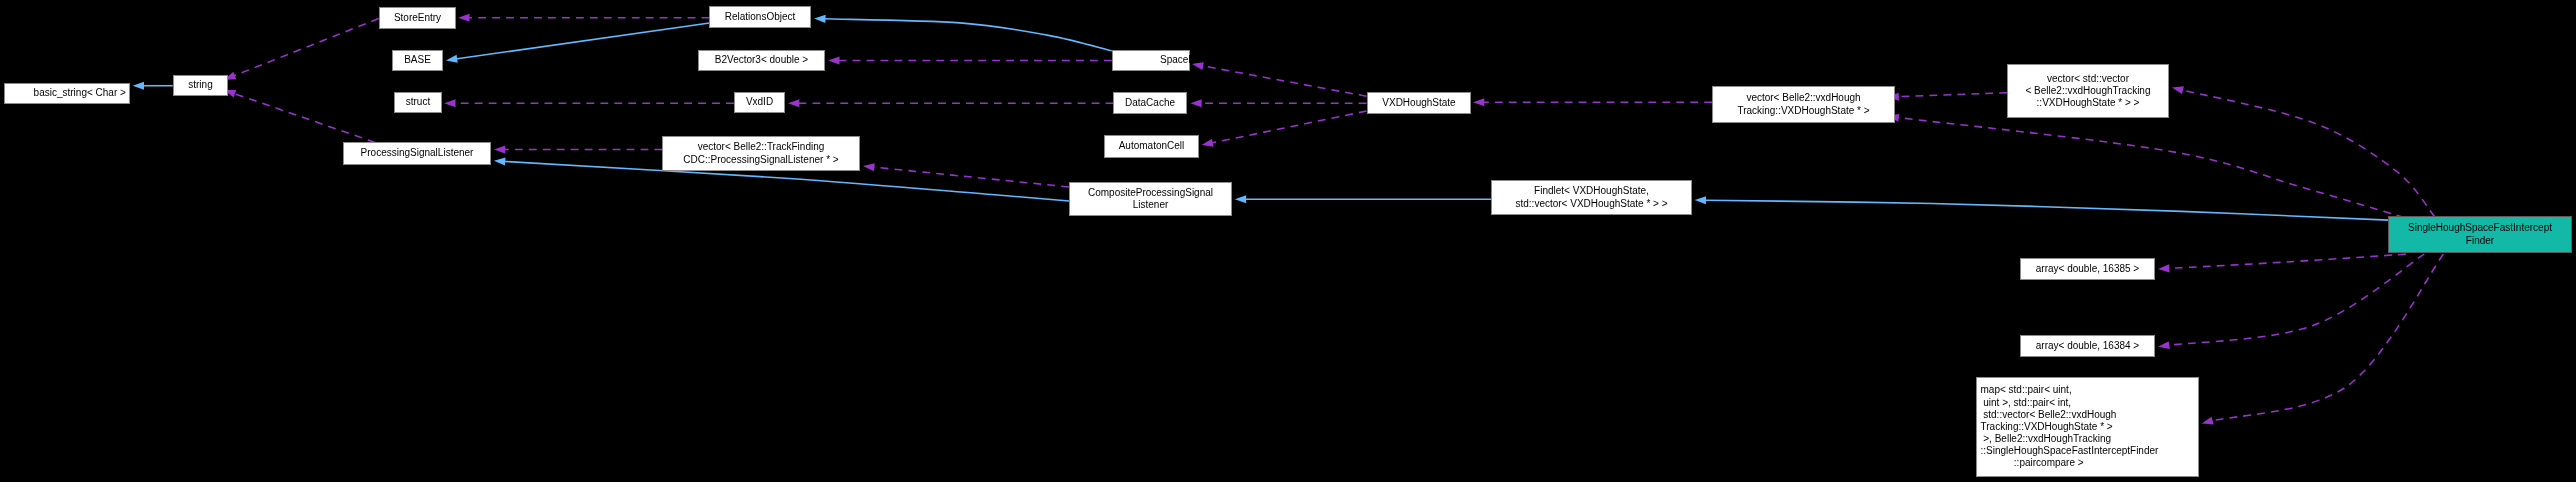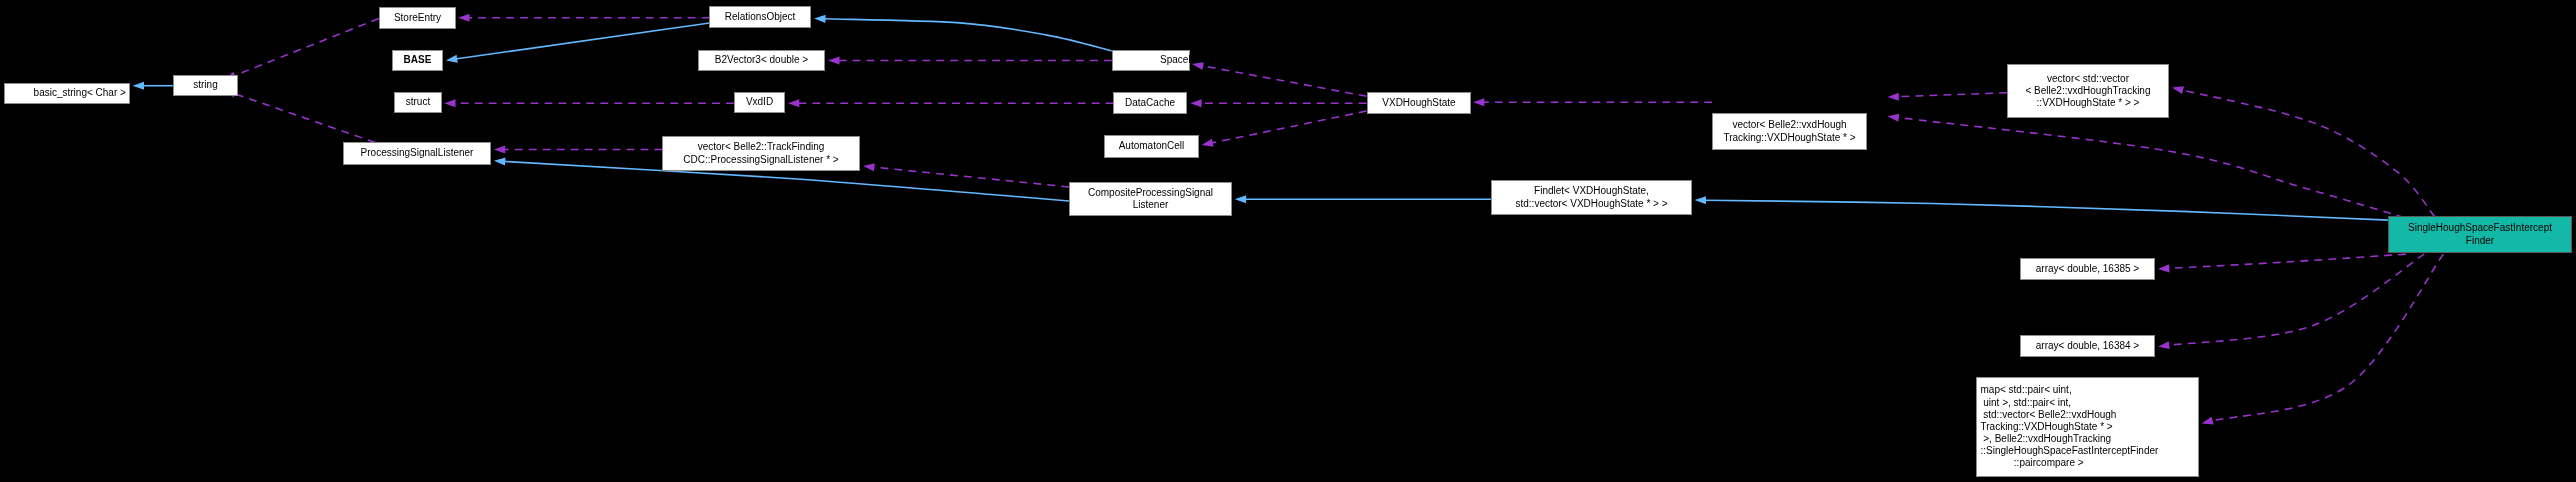--- a/index.html
+++ b/index.html
@@ -126,27 +126,27 @@
       </g>
       <g>
         <path d="M2800,291 C2781.6666666666665,316.1666666666667 2734.3912429077386,410.1238117063907 2690,442 C2645.6087570922614,473.8761882936093 2559.7104521279743,475.5476081347132 2533.652542553569,482.2571297616558" fill="none" stroke="#9a32cd" stroke-width="1.8" stroke-dasharray="9,7"></path>
         <polygon points="2523,485 2534.4423500090925,477.303726468646 2536.7363869357077,486.21312569526765" fill="#9a32cd"></polygon>
       </g>
     </svg>
   <div id="nodes">
       <div class="node" style="left: 4.4px; top: 83px; width: 126px; height: 21px; text-align: right;">
         <div class="line">basic_string&lt; Char &gt;</div>
       </div>
-      <div class="node" style="left: 173px; top: 75px; width: 65px; height: 21px;">
+      <div class="node" style="left: 173px; top: 75px; width: 55px; height: 21px;">
         <div class="line">string</div>
       </div>
       <div class="node" style="left: 379px; top: 7px; width: 77px; height: 22px;">
         <div class="line">StoreEntry</div>
       </div>
-      <div class="node" style="left: 392px; top: 50px; width: 51px; height: 21px; font-weight: bold;">
+      <div class="node" style="left: 392px; top: 50px; width: 51px; height: 21px;">
         <div class="line">BASE</div>
       </div>
       <div class="node" style="left: 394px; top: 92px; width: 48px; height: 21px;">
         <div class="line">struct</div>
       </div>
       <div class="node" style="left: 343px; top: 142px; width: 148px; height: 23px;">
         <div class="line">ProcessingSignalListener</div>
       </div>
       <div class="node" style="left: 709px; top: 6.1px; width: 102px; height: 22px;">
         <div class="line">RelationsObject</div>
@@ -174,21 +174,21 @@
         <div class="line">CompositeProcessingSignal</div>
         <div class="line">Listener</div>
       </div>
       <div class="node" style="left: 1367px; top: 92px; width: 104px; height: 22px;">
         <div class="line">VXDHoughState</div>
       </div>
       <div class="node" style="left: 1491px; top: 180px; width: 201px; height: 35px;">
         <div class="line">Findlet&lt; VXDHoughState,</div>
         <div class="line">std::vector&lt; VXDHoughState * &gt; &gt;</div>
       </div>
-      <div class="node" style="left: 1712px; top: 86px; width: 155px; height: 37px; margin-top: 27px;">
+      <div class="node" style="left: 1712px; top: 86px; width: 183px; height: 37px;">
         <div class="line">vector&lt; Belle2::vxdHough</div>
         <div class="line">Tracking::VXDHoughState * &gt;</div>
       </div>
       <div class="node" style="left: 2007px; top: 64px; width: 162px; height: 54px;">
         <div class="line">vector&lt; std::vector</div>
         <div class="line">&lt; Belle2::vxdHoughTracking</div>
         <div class="line">::VXDHoughState * &gt; &gt;</div>
       </div>
       <div class="node highlight" style="left: 2388px; top: 216px; width: 184px; height: 37px;">
         <div class="line">SingleHoughSpaceFastIntercept</div>

